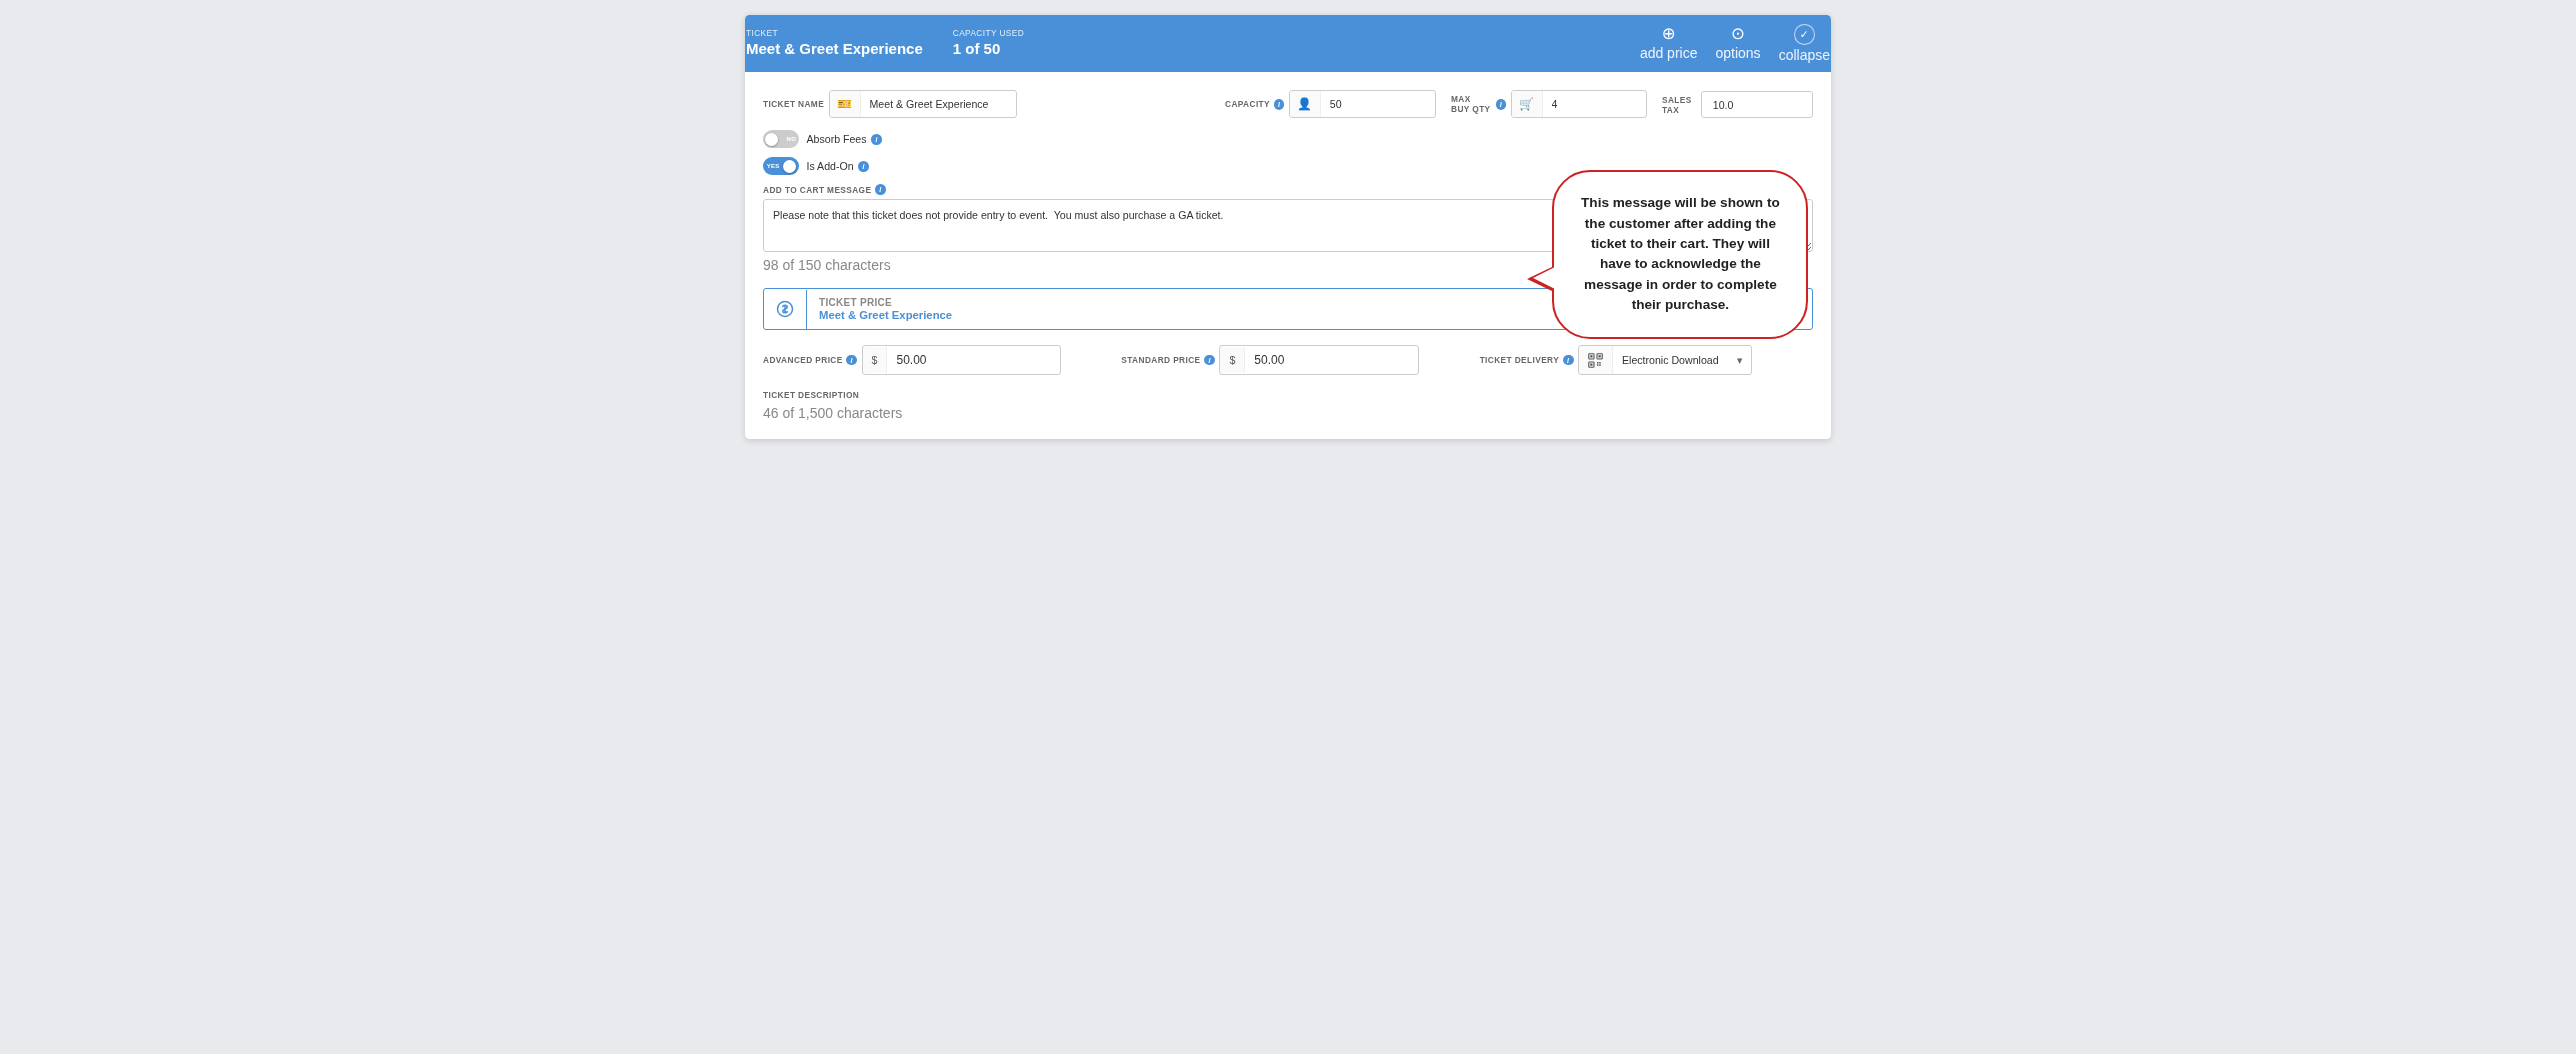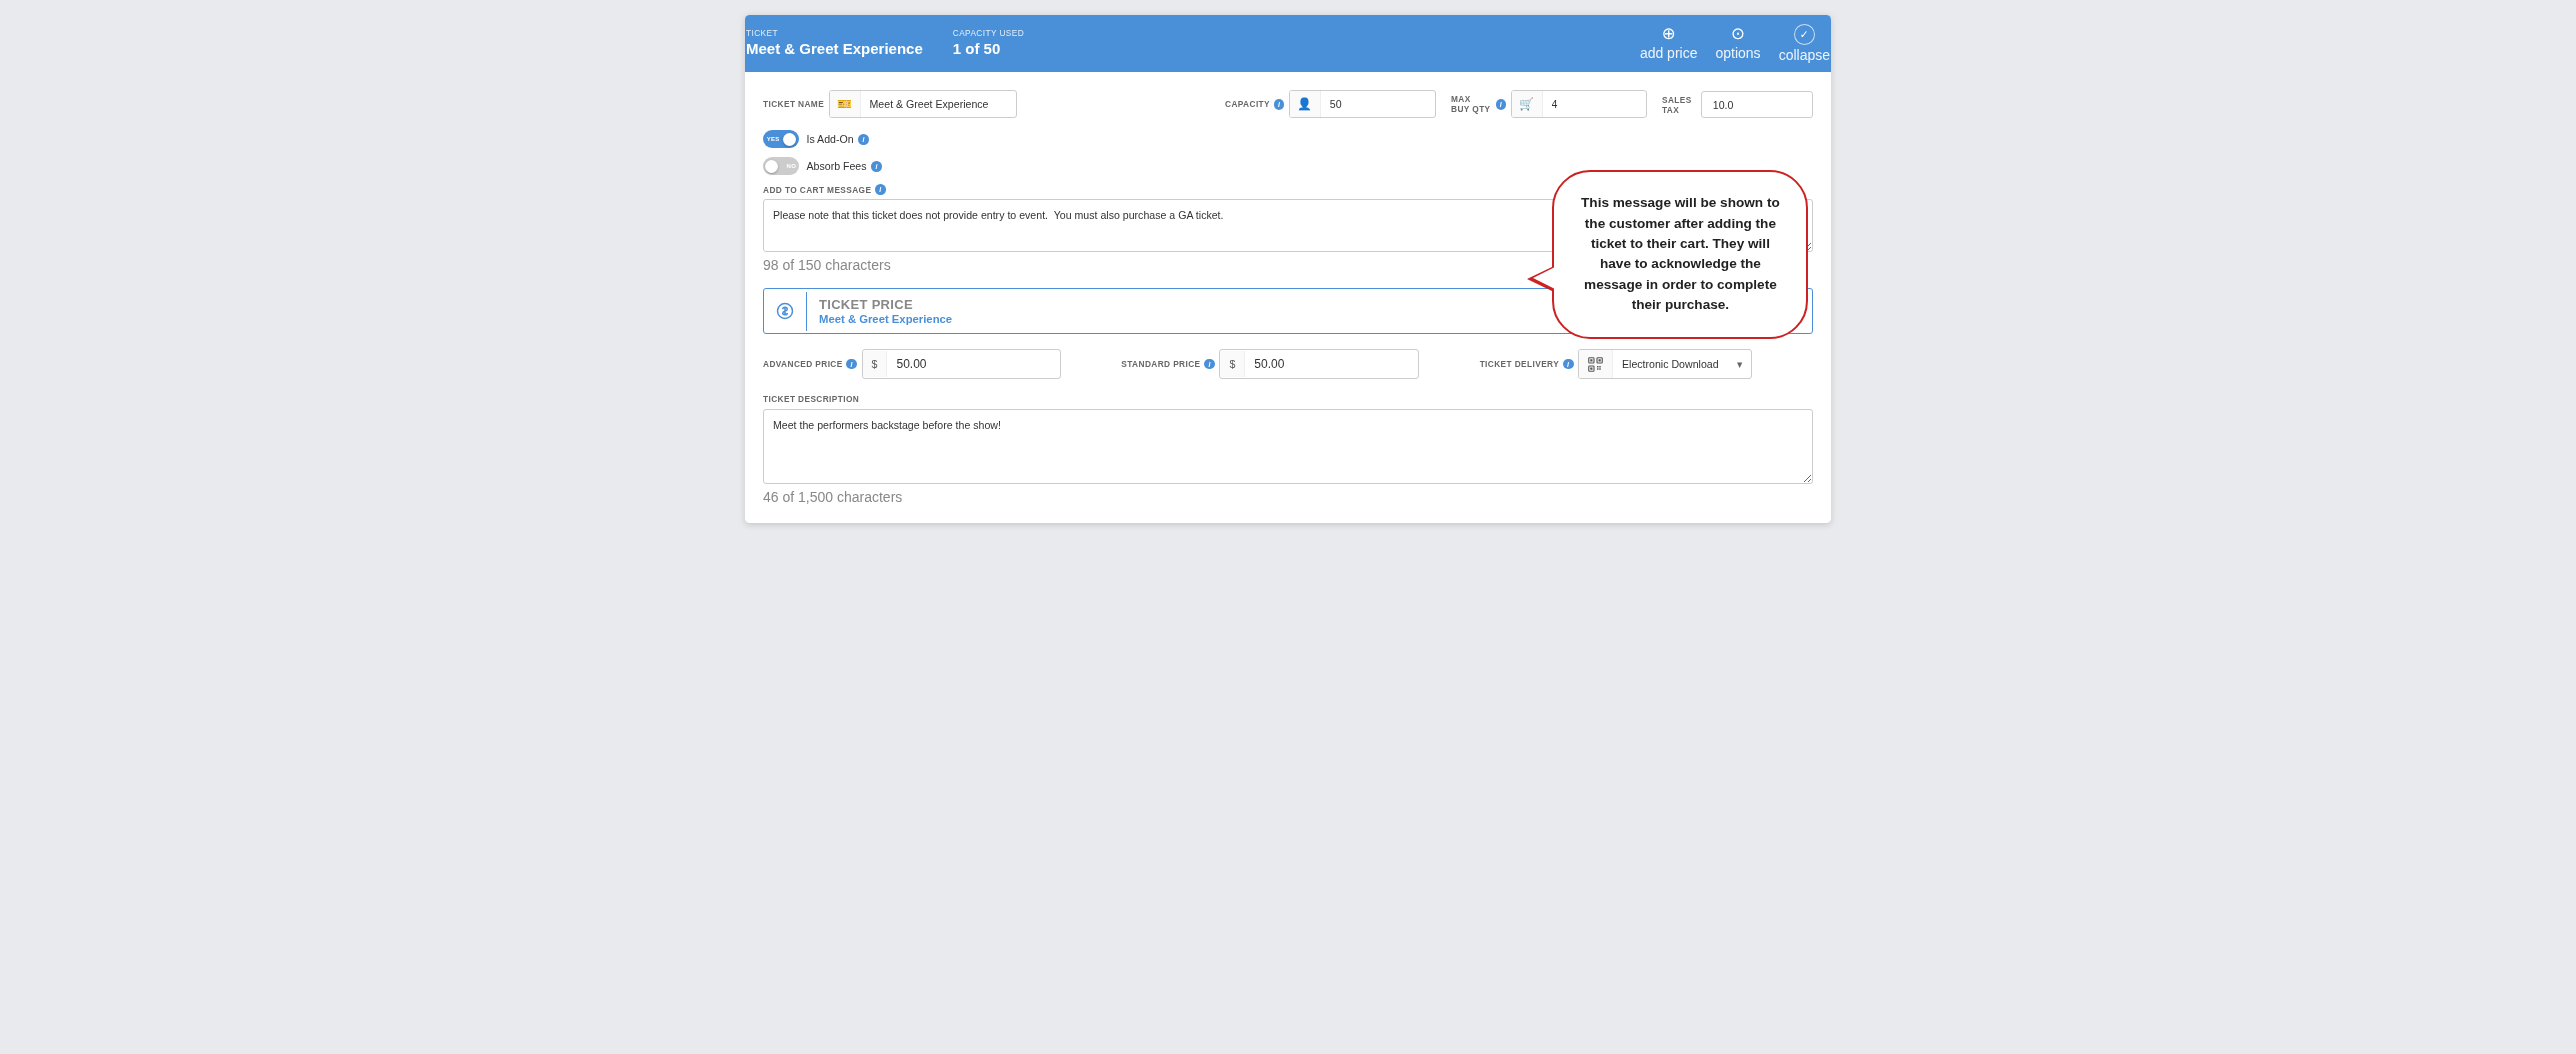--- a/index.html
+++ b/index.html
@@ -280,21 +280,21 @@
       font-size: 16.6px;
     }
 
     .price-ticket-cell {
       padding: 7.5px 12px;
       border-right: 0.8px solid #e0e0e0;
       flex: 1;
     }
 
     .price-ticket-label {
-      font-size: 13px;
+      font-size: 10px;
       font-weight: 600;
       color: #888;
       text-transform: uppercase;
       letter-spacing: 0.3px;
       margin-bottom: 1.5px;
     }
 
     .price-ticket-name {
       font-size: 11.3px;
       font-weight: 600;
@@ -524,40 +524,40 @@
         <label class="form-label">SALES TAX</label>
         <div class="input-wrapper">
           <input type="text" value="10.0" style="text-align: left; padding-left: 10.6px;">
 
         </div>
       </div>
     </div>
 
     <div class="toggle-row">
       <div class="toggle">
+        <div class="toggle-track off">
+          <span class="toggle-label-inside">NO</span>
+          <div class="toggle-thumb"></div>
+        </div>
+      </div>
+      <span class="toggle-text">
+        <span>Absorb Fees</span>
+        <span class="info-icon">i</span>
+      </span>
+    </div>
+
+    <div class="toggle-row">
+      <div class="toggle">
         <div class="toggle-track on">
           <span class="toggle-label-inside">YES</span>
           <div class="toggle-thumb"></div>
         </div>
       </div>
       <span class="toggle-text">
         <span>Is Add-On</span>
-        <span class="info-icon">i</span>
-      </span>
-    </div>
-
-    <div class="toggle-row">
-      <div class="toggle">
-        <div class="toggle-track off">
-          <span class="toggle-label-inside">NO</span>
-          <div class="toggle-thumb"></div>
-        </div>
-      </div>
-      <span class="toggle-text">
-        <span>Absorb Fees</span>
         <span class="info-icon">i</span>
       </span>
     </div>
 
     <div class="message-section">
       <label class="form-label" style="margin-bottom:4.5px; display:flex; align-items:center; gap:3.8px;">
         <span>ADD TO CART MESSAGE</span>
         <span class="info-icon">i</span>
       </label>
       <textarea class="message-textarea" style="">Please note that this ticket does not provide entry to event.  You must also purchase a GA ticket.</textarea>
@@ -629,21 +629,20 @@
             <option value="willcall">Will Call</option>
             <option value="mail">Mail</option>
           </select>
           <span class="delivery-chevron">▾</span>
         </div>
       </div>
     </div>
 
     <div class="description-section">
       <label class="form-label" style="margin-bottom:4.5px;">TICKET DESCRIPTION</label>
-      <textarea class="description-textarea" style="">Meet the performers backstage before the show!</textarea>
       <div class="char-count" style="margin-top:3px;">46 of 1,500 characters</div>
     </div>
 
     <div class="callout-bubble">
       <span>This message will be shown to the customer after adding the ticket to their cart.  They will have to acknowledge the message in order to complete their purchase.</span>
     </div>
 
   </div>
 </div>
 

